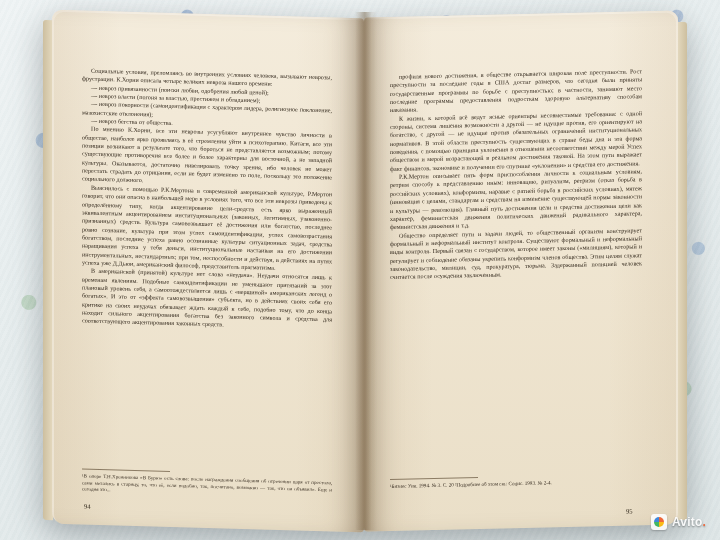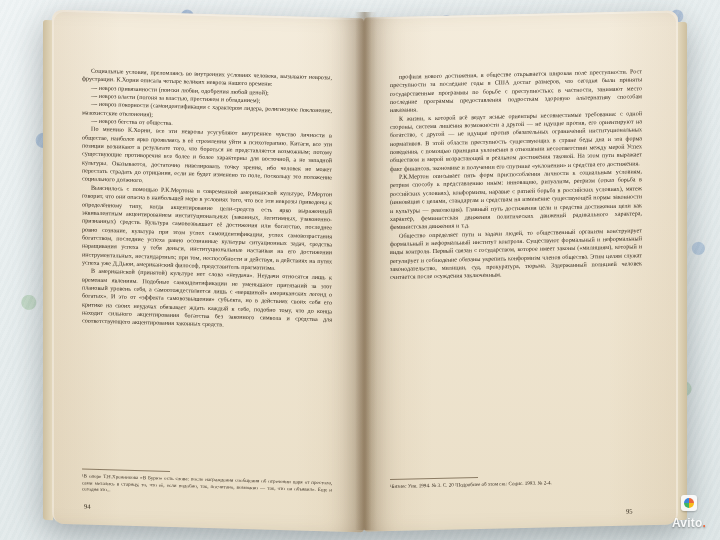--- a/index.html
+++ b/index.html
@@ -160,21 +160,20 @@
 
   
   .watermark {
     position: absolute;
     right: 14px;
     bottom: 10px;
     display: flex;
     align-items: center;
     gap: 5px;
     opacity: 0.88;
-    flex-direction: column;
   }
   .wm-logo {
     width: 16px; height: 16px;
     border-radius: 3px;
     background: #ffffff;
     position: relative;
     box-shadow: 0 1px 2px rgba(0,0,0,.25);
   }
   .wm-logo::before {
     content: "";

